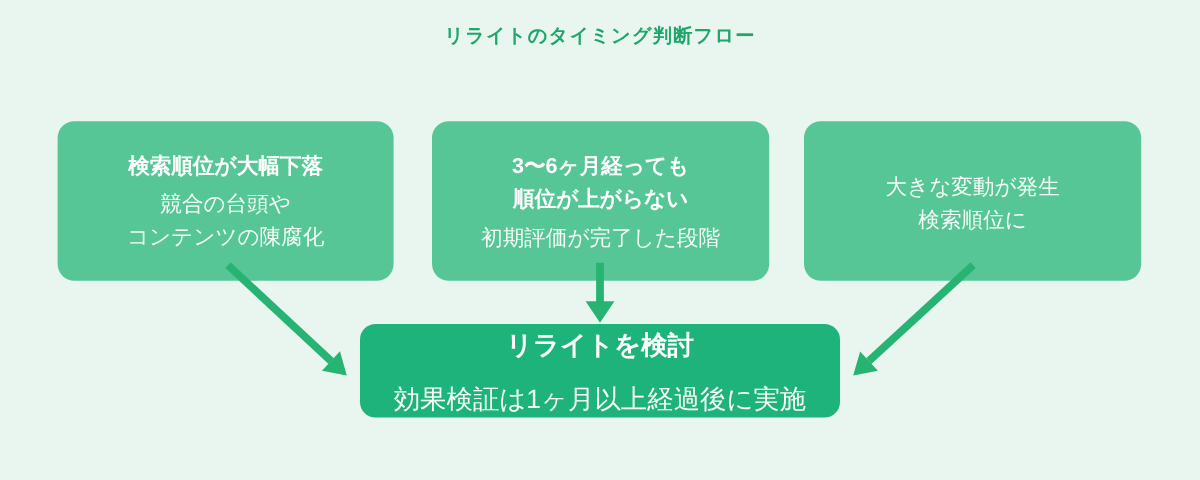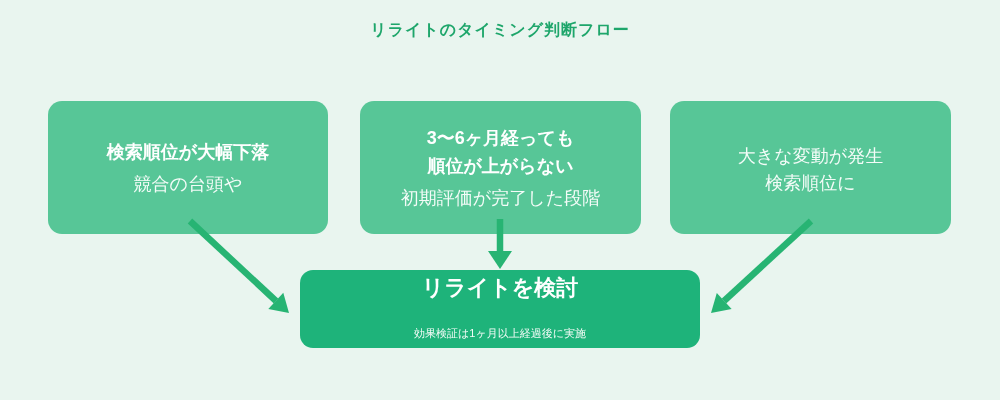--- a/index.html
+++ b/index.html
@@ -77,21 +77,21 @@
     box-sizing: border-box;
     gap: 16px;
   }
   .result-title {
     font-size: 22px;
     font-weight: 700;
     line-height: 30px;
   }
   .result-body {
     margin-top: 2px;
-    font-size: 11px;
+    font-size: 22px;
     line-height: 24px;
     color: #F4FCF8;
   }
   .arrow-layer {
     position: absolute;
     left: 0;
     top: 0;
     width: 1000px;
     height: 400px;
     pointer-events: none;
@@ -105,20 +105,21 @@
 <div class="stage">
 
   <h1 class="diagram-title">リライトのタイミング判断フロー</h1>
 
   <div class="card card-1">
     <div class="card-title">
       <span>検索順位が大幅下落</span>
     </div>
     <div class="card-body">
       <span>競合の台頭や</span>
+      <span>コンテンツの陳腐化</span>
     </div>
   </div>
 
   <div class="card card-2">
     <div class="card-title">
       <span>3〜6ヶ月経っても</span>
       <span>順位が上がらない</span>
     </div>
     <div class="card-body">
       <span>初期評価が完了した段階</span>

